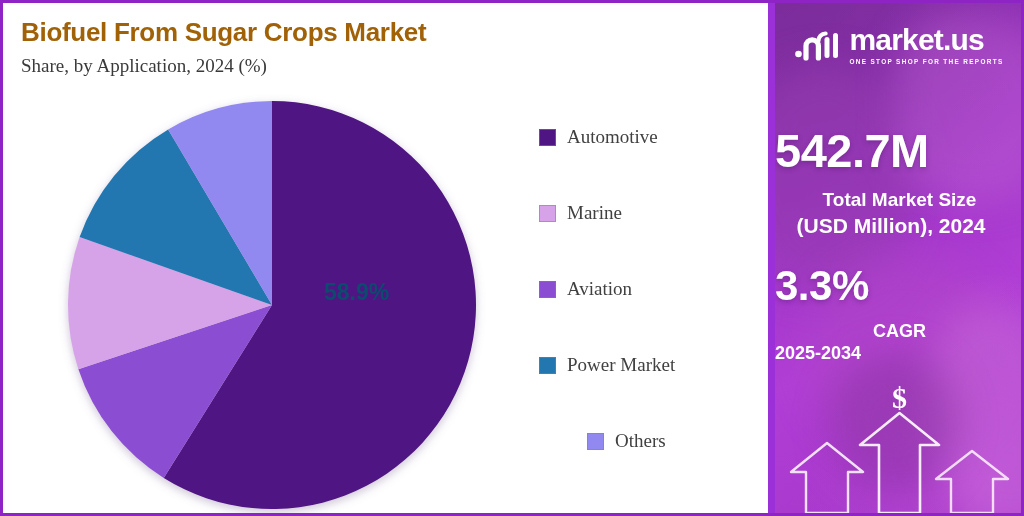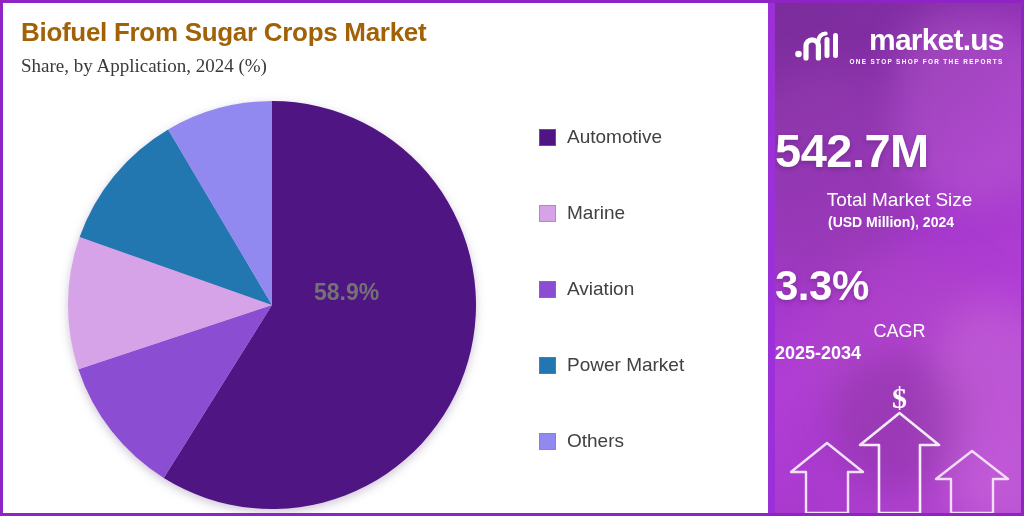--- a/index.html
+++ b/index.html
@@ -31,40 +31,40 @@
     font-family:Liberation Serif, serif;
   }
 
   
   #pie-wrap{
     position:absolute;left:63px;top:96px;width:412px;height:412px;
   }
   #pie-svg{display:block;width:412px;height:412px;
     filter:drop-shadow(0px 3px 5px rgba(90,60,120,0.30));}
   #pie-value-label{
-    position:absolute;left:248px;top:180px;
-    font-size:23px;font-weight:bold;color:#737373;
+    position:absolute;left:258px;top:180px;
+    font-size:23px;font-weight:bold;color:#0c4a6e;
     white-space:nowrap;
   }
 
   
   #legend{
     position:absolute;left:536px;top:122px;width:215px;
   }
   .legend-row{
     display:flex;align-items:center;height:24px;margin-bottom:52px;
   }
-  .legend-row:last-child{margin-bottom:0;}
+  .legend-row:last-child{margin-bottom:0;margin-left:48px;}
   .legend-swatch{
     width:17px;height:17px;flex:0 0 17px;margin-right:11px;
     border:1px solid rgba(150,110,190,0.55);
     box-sizing:border-box;
   }
   .legend-label{
-    font-size:19px;color:#414141;white-space:nowrap;
+    font-size:19px;color:#414141;white-space:nowrap;font-family:Liberation Serif, serif;
   }
 
   
   #panel-divider{
     position:absolute;left:765px;top:0;width:7px;height:510px;
     background:#9B30D9;
   }
 
   
   #right-panel{
@@ -84,51 +84,51 @@
   #blob-4{left:150px;top:300px;width:150px;height:230px;background:rgba(215,130,225,0.30);
           border-radius:45% 55% 40% 60%;}
   #blob-5{left:55px;top:350px;width:130px;height:140px;background:rgba(125,45,150,0.40);}
 
   
   #logo{
     position:absolute;left:0;top:18px;width:249px;height:48px;
     display:flex;align-items:center;justify-content:center;
   }
   #logo-mark{margin-right:8px;display:block;}
-  #logo-text-wrap{display:flex;flex-direction:column;align-items:flex-end;}
+  #logo-text-wrap{display:flex;flex-direction:column;align-items:flex-start;}
   #logo-wordmark{
     font-size:30px;font-weight:bold;color:#ffffff;line-height:1;
     letter-spacing:-0.8px;
   }
   #logo-tagline{
     font-size:6.4px;color:#ffffff;letter-spacing:1.35px;
     margin-top:3px;white-space:nowrap;font-weight:bold;
   }
 
   #market-size-value{
     position:absolute;left:0;top:120px;width:266px;text-align:left;
     font-size:47px;font-weight:bold;color:#ffffff;letter-spacing:-0.5px;
     text-shadow:0 2px 5px rgba(70,20,95,0.35);
   }
   #market-size-label-1{
     position:absolute;left:0;top:186px;width:249px;text-align:center;
-    font-size:19px;font-weight:normal;color:#ffffff;
+    font-size:19px;font-weight:bold;color:#ffffff;
   }
   #market-size-label-2{
     position:absolute;left:0;top:211px;width:232px;text-align:center;
-    font-size:14px;font-weight:bold;color:#ffffff;
+    font-size:21px;font-weight:bold;color:#ffffff;
   }
   #cagr-value{
     position:absolute;left:0;top:259px;width:249px;text-align:left;
     font-size:42px;font-weight:bold;color:#ffffff;letter-spacing:-0.5px;
     text-shadow:0 2px 5px rgba(70,20,95,0.35);
   }
   #cagr-label{
     position:absolute;left:0;top:318px;width:249px;text-align:center;
-    font-size:18px;font-weight:normal;color:#ffffff;
+    font-size:18px;font-weight:bold;color:#ffffff;
   }
   #cagr-period{
     position:absolute;left:0;top:340px;width:249px;text-align:left;
     font-size:18px;font-weight:bold;color:#ffffff;
   }
 
   #growth-graphic{
     position:absolute;left:0;bottom:0;width:249px;height:140px;
   }
   #growth-svg{display:block;width:249px;height:140px;}

